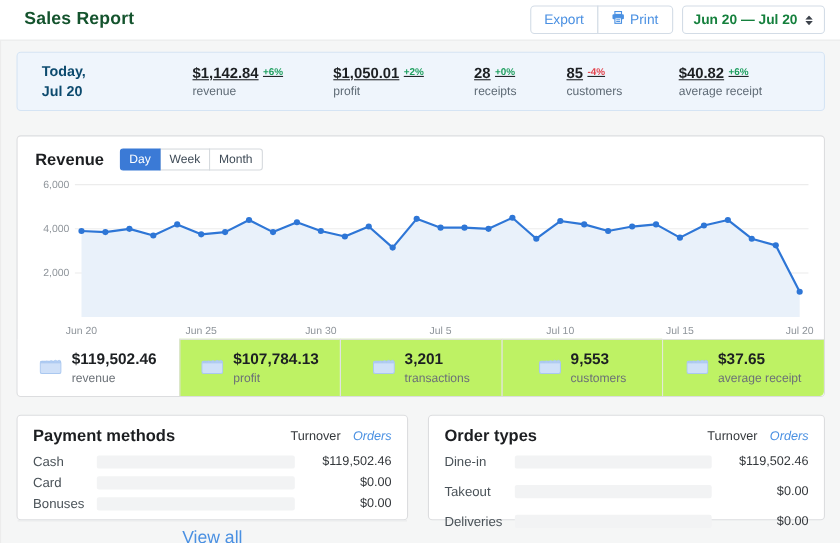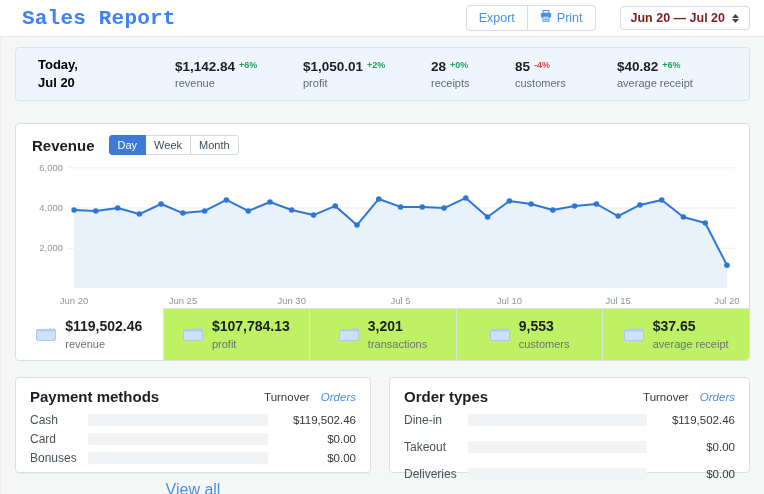--- a/index.html
+++ b/index.html
@@ -3,42 +3,42 @@
 <meta charset="utf-8">
 <style>
   * { margin:0; padding:0; box-sizing:border-box; }
   html,body { width:764px; height:494px; overflow:hidden; }
   body { font-family:"Liberation Sans", sans-serif; background:#f5f6f6; color:#22262a; }
 
   
   .topbar { height:37px; background:#fff; border-bottom:1px solid #e7e8e9;
             display:flex; align-items:center; justify-content:space-between;
             padding:0 14px 0 22px; }
-  .page-title { font-size:21px; font-weight:bold; color:#3b82f6; letter-spacing:.2px;font-family:Liberation Mono, monospace; }
-  .topbar-right { display:flex; align-items:center; gap:24px; }
+  .page-title { font-size:16px; font-weight:bold; color:#14532d; letter-spacing:.2px; }
+  .topbar-right { display:flex; gap:8px; }
   .btn-group { display:inline-flex; }
   .btn { background:#fff; border:1px solid #d3dce6; color:#4a90e2; font-size:12.5px;
          font-family:inherit; padding:4px 12px; cursor:pointer; display:inline-flex;
          align-items:center; gap:5px; line-height:1.2; }
   .btn-group .btn:first-child { border-radius:4px 0 0 4px; }
   .btn-group .btn:last-child { border-radius:0 4px 4px 0; margin-left:-1px; }
   .date-select { background:#fff; border:1px solid #d3dce6; border-radius:4px;
-                 color:#7f1d1d; font-weight:bold; font-size:12.5px; font-family:inherit;
+                 color:#15803d; font-weight:bold; font-size:12.5px; font-family:inherit;
                  padding:4px 10px; display:inline-flex; align-items:center; gap:7px; cursor:pointer; }
   .updown { display:flex; flex-direction:column; gap:1px; }
 
   
   .content { padding:10px 14px 0 14px; border-left:1px solid #ececec; height:457px; }
 
   
   .today-card { background:#eff5fc; border:1px solid #d5e4f4; border-radius:4px;
                 height:54px; display:flex; align-items:center; padding:0 16px 0 22px; margin-bottom:22px; }
-  .today-label { width:137px; font-size:13px; font-weight:bold; color:#000000; line-height:1.35; }
+  .today-label { width:137px; font-size:13px; font-weight:bold; color:#0c4a6e; line-height:1.35; }
   .t-stat { display:flex; flex-direction:column; justify-content:center; }
-  .t-stat .vrow { display:flex; align-items:flex-start; gap:4px; }
+  .t-stat .vrow { display:flex; align-items:flex-start; gap:4px;text-decoration:underline; }
   .t-stat .val { font-size:13.5px; font-weight:bold; color:#1c1f22; }
   .delta { font-size:9px; font-weight:bold; color:#1f9f5f; margin-top:1px; }
   .delta.down { color:#e2444e; }
   .t-stat .lbl { font-size:11px; color:#5f6b76; margin-top:3px; }
   .w-rev{width:128px}.w-prof{width:128px}.w-rec{width:84px}.w-cust{width:102px}.w-avg{flex:1}
 
   
   .revenue-panel { background:#fff; border:1px solid #dcdddf; border-radius:4px;
                    height:238px; margin-bottom:16px; padding-top:10px; }
   .rev-header { display:flex; align-items:center; gap:14px; padding:0 16px; height:22px; margin-bottom:2px; }

